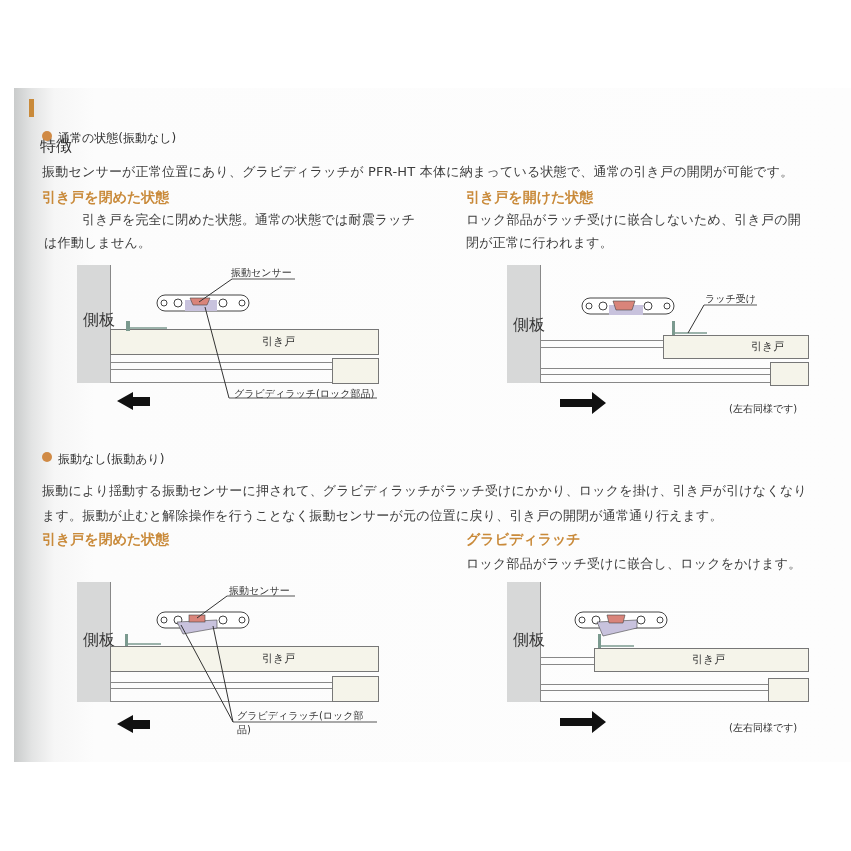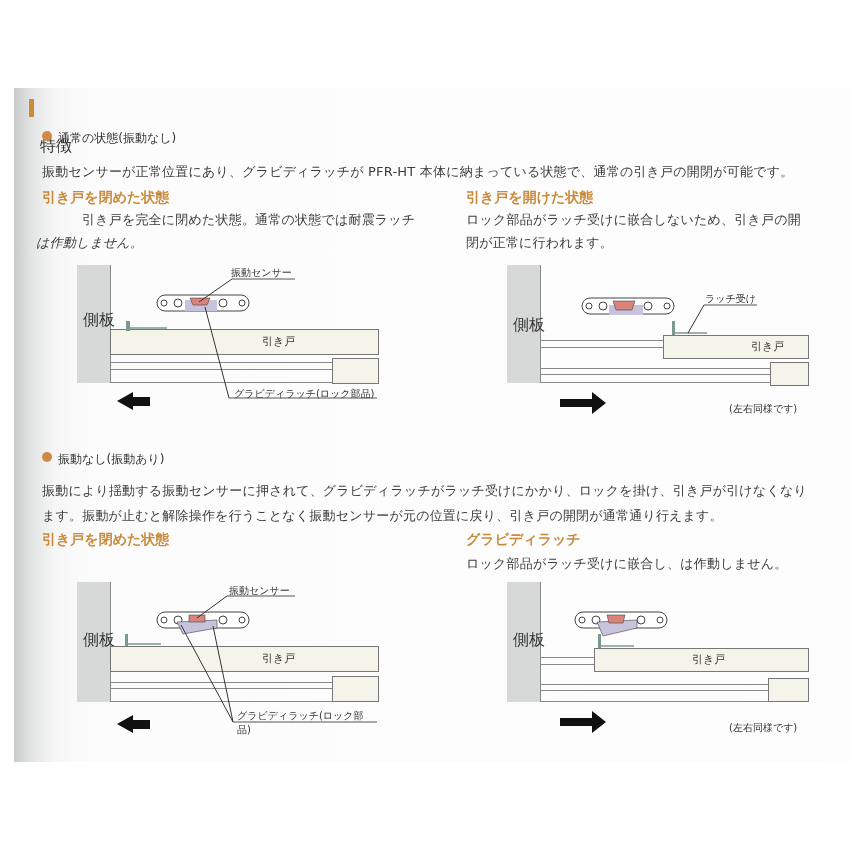--- a/index.html
+++ b/index.html
@@ -36,21 +36,21 @@
 <div class="title-bar"></div>
 <div class="abs title">特徴</div>
 
 <div class="abs bullet-head" style="left:42px; top:130px;">
   <span class="bullet-dot"></span><span>通常の状態(振動なし)</span>
 </div>
 <div class="abs body-text" style="left:42px; top:163px;">振動センサーが正常位置にあり、グラビディラッチが PFR-HT 本体に納まっている状態で、通常の引き戸の開閉が可能です。</div>
 
 <div class="abs sub-head" style="left:42px; top:189px;">引き戸を閉めた状態</div>
 <div class="abs body-text" style="left:42px; top:211px;margin-left:40px;">引き戸を完全に閉めた状態。通常の状態では耐震ラッチ</div>
-<div class="abs body-text" style="left:36px; top:234px;font-style:italic;">は作動しません。</div>
+<div class="abs body-text" style="left:44px; top:234px;">は作動しません。</div>
 
 <div class="abs sub-head" style="left:466px; top:189px;">引き戸を開けた状態</div>
 <div class="abs body-text" style="left:466px; top:211px;text-align:right;">ロック部品がラッチ受けに嵌合しないため、引き戸の開</div>
 <div class="abs body-text" style="left:466px; top:234px;">閉が正常に行われます。</div>
 
 <div class="diagram" style="left:77px; top:265px; width:300px; height:145px;">
   <div class="side-board" style="left:0; top:0; width:33px; height:118px;"></div>
   <div class="side-label" style="left:6px; top:45px;">側板</div>
   <div style="position:absolute; left:33px; top:117px; width:267px; border-top:1px solid #888;"></div>
   <div class="door" style="left:33px; top:64px; width:267px; height:24px;"></div>
@@ -108,21 +108,21 @@
 </div>
 
 <div class="abs bullet-head" style="left:42px; top:451px;">
   <span class="bullet-dot"></span><span>振動なし(振動あり)</span>
 </div>
 <div class="abs body-text" style="left:42px; top:482px;">振動により揺動する振動センサーに押されて、グラビディラッチがラッチ受けにかかり、ロックを掛け、引き戸が引けなくなり</div>
 <div class="abs body-text" style="left:42px; top:507px;">ます。振動が止むと解除操作を行うことなく振動センサーが元の位置に戻り、引き戸の開閉が通常通り行えます。</div>
 
 <div class="abs sub-head" style="left:42px; top:531px;">引き戸を閉めた状態</div>
 <div class="abs sub-head" style="left:466px; top:531px;">グラビディラッチ</div>
-<div class="abs body-text" style="left:466px; top:555px;">ロック部品がラッチ受けに嵌合し、は作動しません。</div>
+<div class="abs body-text" style="left:466px; top:555px;">ロック部品がラッチ受けに嵌合し、ロックをかけます。</div>
 
 <div class="diagram" style="left:77px; top:582px; width:300px; height:155px;">
   <div class="side-board" style="left:0; top:0; width:33px; height:120px;"></div>
   <div class="side-label" style="left:6px; top:48px;">側板</div>
   <div style="position:absolute; left:33px; top:119px; width:267px; border-top:1px solid #888;"></div>
   <div class="door" style="left:33px; top:64px; width:267px; height:24px;"></div>
   <div class="door-label" style="left:185px; top:69px;">引き戸</div>
   <div class="rail" style="left:33px; top:100px; width:235px;"></div>
   <div class="rail" style="left:33px; top:106px; width:235px;"></div>
   <div class="block" style="left:255px; top:94px; width:45px; height:24px;"></div>

